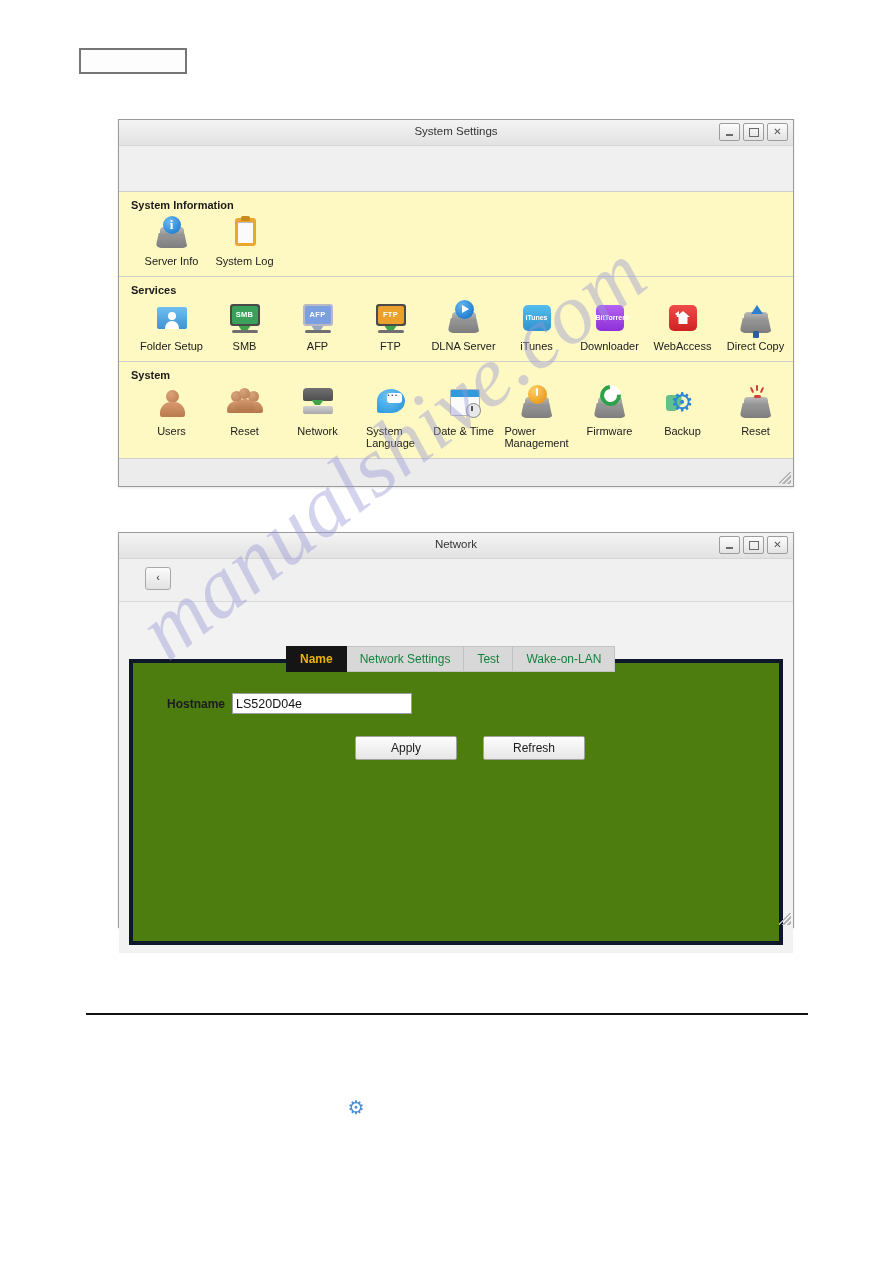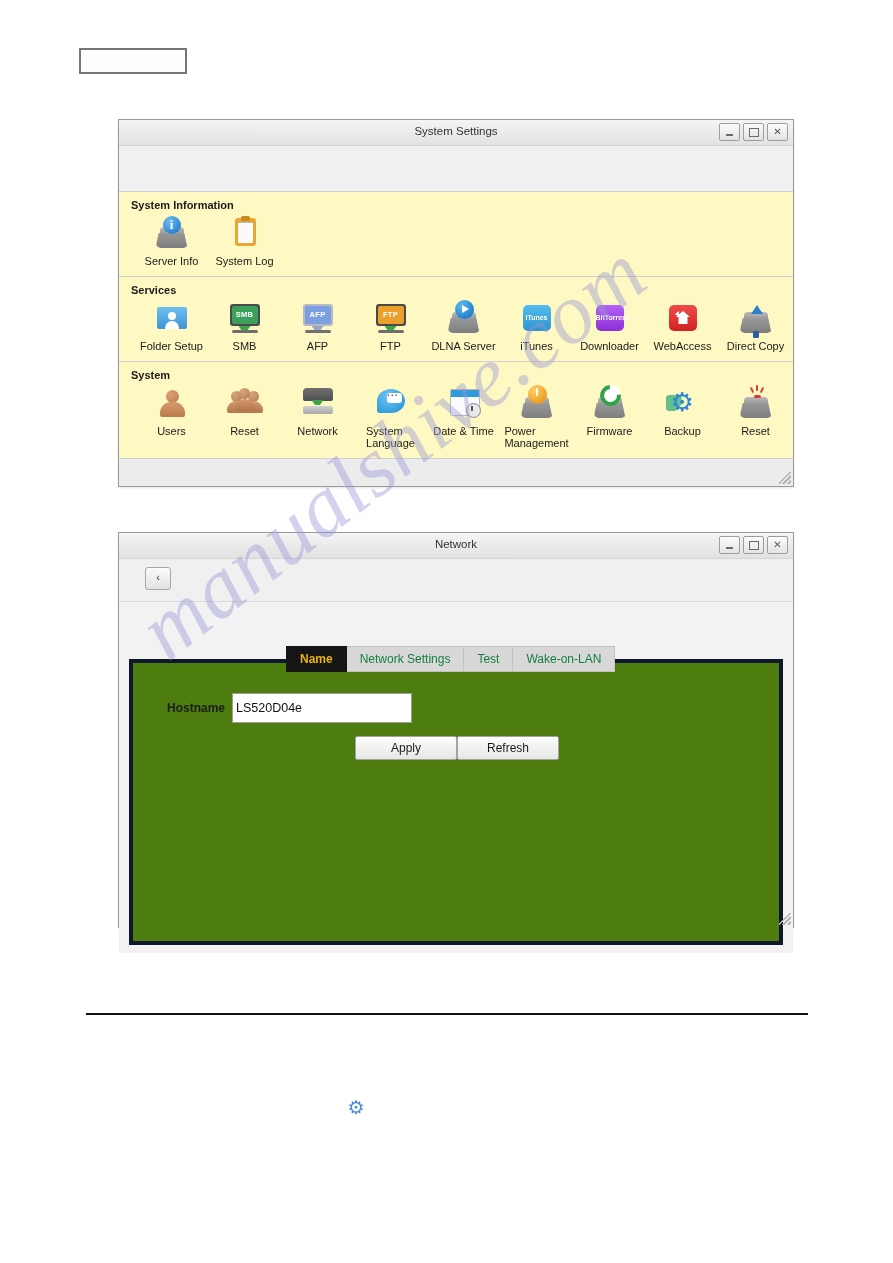--- a/index.html
+++ b/index.html
@@ -499,34 +499,35 @@
     align-items: center;
   }
   .field-label {
     font-size: 12px;
     font-weight: bold;
     color: #1c1c1c;
     margin-right: 7px;
   }
   .text-input {
     width: 180px;
-    height: 30px;
+    height: 21px;
     border: 1px solid #9d9d9d;
     background: #ffffff;
     font-size: 12.5px;
     color: #111111;
     padding: 0 3px;
     box-sizing: border-box;
     font-family: "Liberation Sans", sans-serif;
   }
   .btn-row {
     position: absolute;
     left: 222px;
     top: 73px;
     display: flex;
+    gap: 26px;
   }
   .push-btn {
     width: 100px;
     height: 22px;
     border: 1px solid #a2a2a2;
     border-radius: 2px;
     background: linear-gradient(to bottom, #fdfdfd, #e6e6e6);
     font-size: 12px;
     color: #1b1b1b;
     display: flex;

